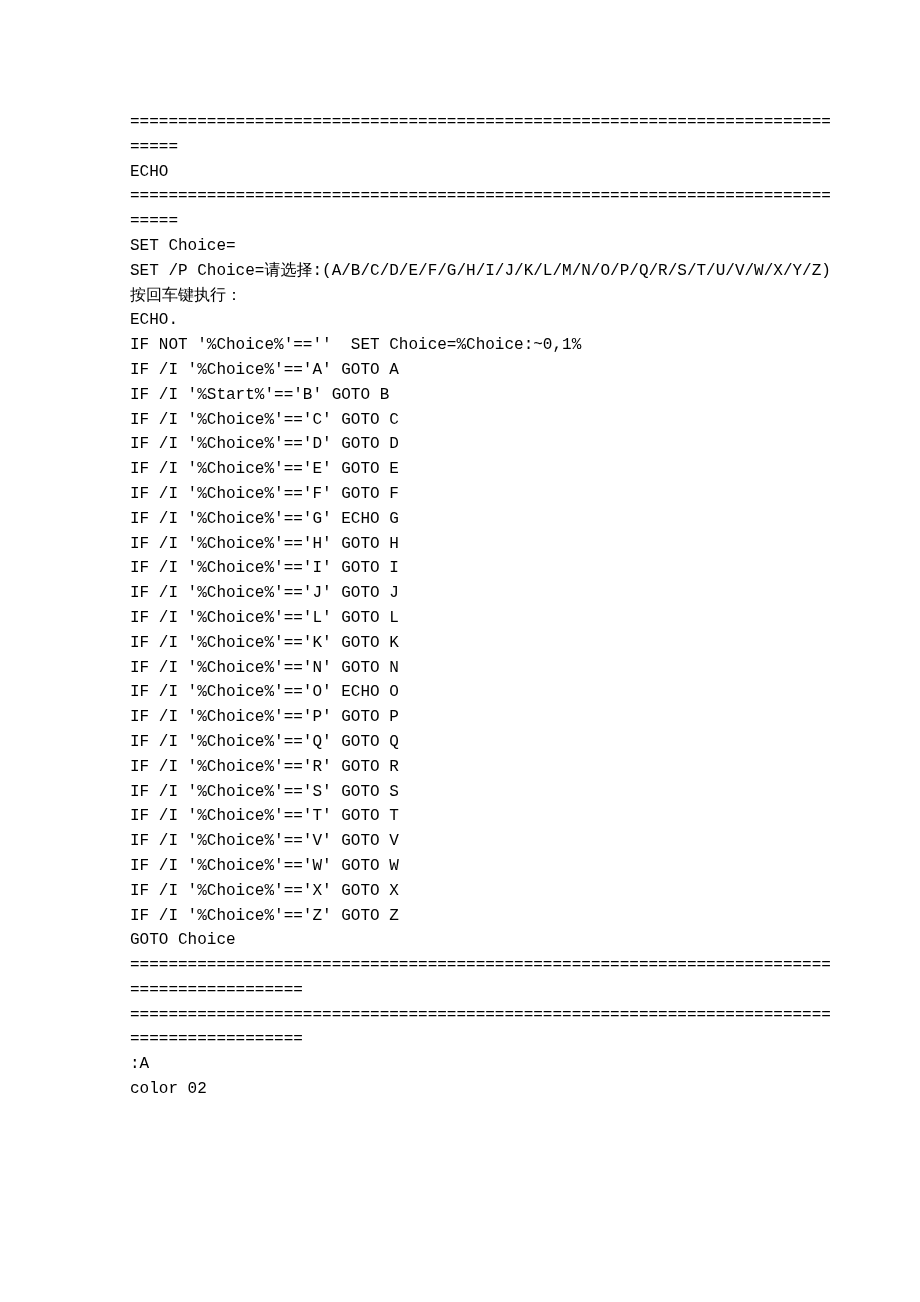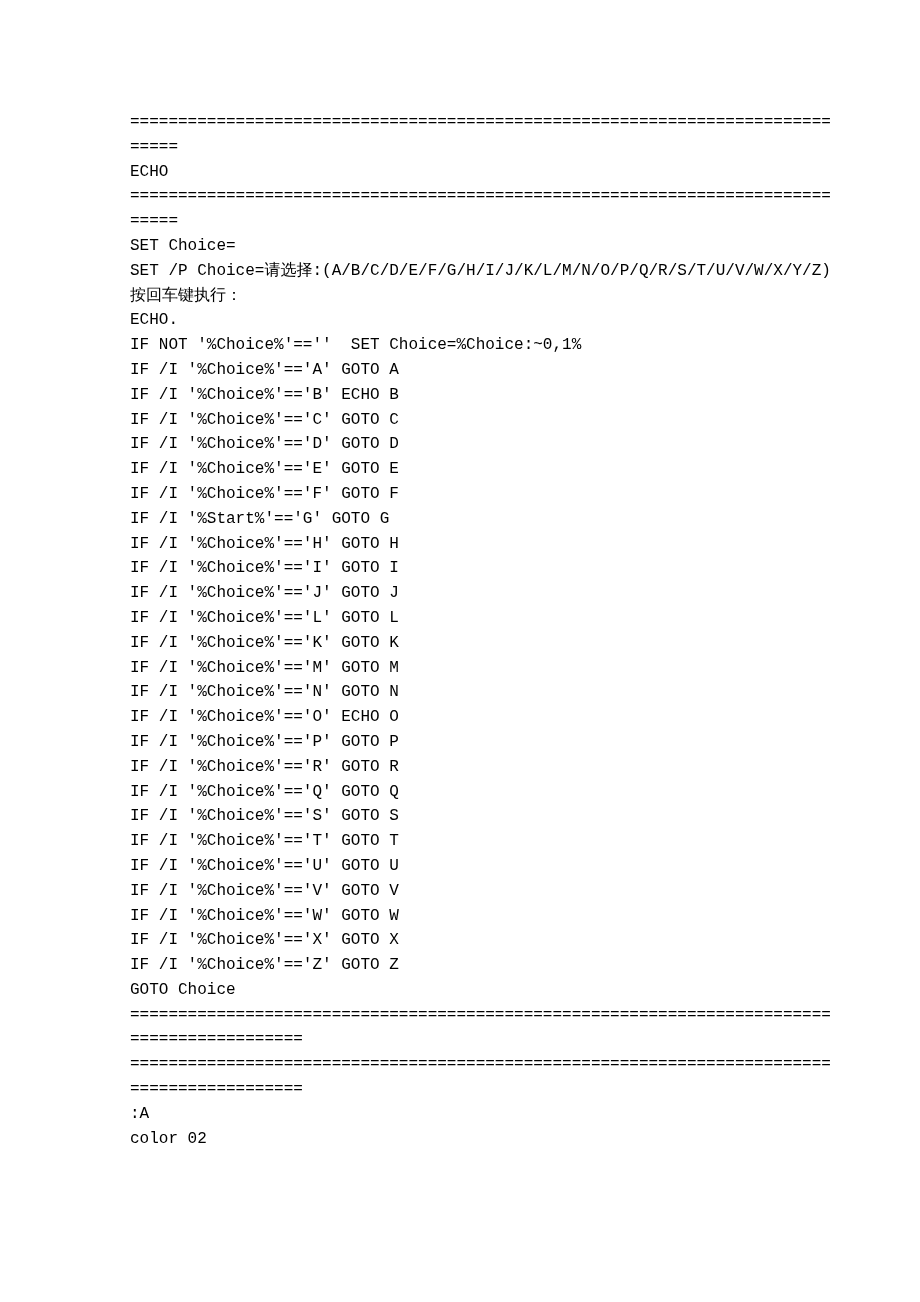--- a/index.html
+++ b/index.html
@@ -28,40 +28,38 @@
 <div class="page">
   <div id="content">
       <div class="line">==============================================================================</div>
       <div class="line">ECHO</div>
       <div class="line">==============================================================================</div>
       <div class="line">SET Choice=</div>
       <div class="line">SET /P Choice=请选择:(A/B/C/D/E/F/G/H/I/J/K/L/M/N/O/P/Q/R/S/T/U/V/W/X/Y/Z)按回车键执行：</div>
       <div class="line">ECHO.</div>
       <div class="line">IF NOT '%Choice%'==''  SET Choice=%Choice:~0,1%</div>
       <div class="line">IF /I '%Choice%'=='A' GOTO A</div>
-      <div class="line">IF /I '%Choice%'=='B' ECHO B</div>
+      <div class="line">IF /I '%Start%'=='B' GOTO B</div>
       <div class="line">IF /I '%Choice%'=='C' GOTO C</div>
       <div class="line">IF /I '%Choice%'=='D' GOTO D</div>
       <div class="line">IF /I '%Choice%'=='E' GOTO E</div>
       <div class="line">IF /I '%Choice%'=='F' GOTO F</div>
-      <div class="line">IF /I '%Start%'=='G' GOTO G</div>
+      <div class="line">IF /I '%Choice%'=='G' ECHO G</div>
       <div class="line">IF /I '%Choice%'=='H' GOTO H</div>
       <div class="line">IF /I '%Choice%'=='I' GOTO I</div>
       <div class="line">IF /I '%Choice%'=='J' GOTO J</div>
       <div class="line">IF /I '%Choice%'=='L' GOTO L</div>
       <div class="line">IF /I '%Choice%'=='K' GOTO K</div>
-      <div class="line">IF /I '%Choice%'=='M' GOTO M</div>
       <div class="line">IF /I '%Choice%'=='N' GOTO N</div>
       <div class="line">IF /I '%Choice%'=='O' ECHO O</div>
       <div class="line">IF /I '%Choice%'=='P' GOTO P</div>
+      <div class="line">IF /I '%Choice%'=='Q' GOTO Q</div>
       <div class="line">IF /I '%Choice%'=='R' GOTO R</div>
-      <div class="line">IF /I '%Choice%'=='Q' GOTO Q</div>
       <div class="line">IF /I '%Choice%'=='S' GOTO S</div>
       <div class="line">IF /I '%Choice%'=='T' GOTO T</div>
-      <div class="line">IF /I '%Choice%'=='U' GOTO U</div>
       <div class="line">IF /I '%Choice%'=='V' GOTO V</div>
       <div class="line">IF /I '%Choice%'=='W' GOTO W</div>
       <div class="line">IF /I '%Choice%'=='X' GOTO X</div>
       <div class="line">IF /I '%Choice%'=='Z' GOTO Z</div>
       <div class="line">GOTO Choice</div>
       <div class="line">===========================================================================================</div>
       <div class="line">===========================================================================================</div>
       <div class="line">:A</div>
       <div class="line">color 02</div>
     </div>

